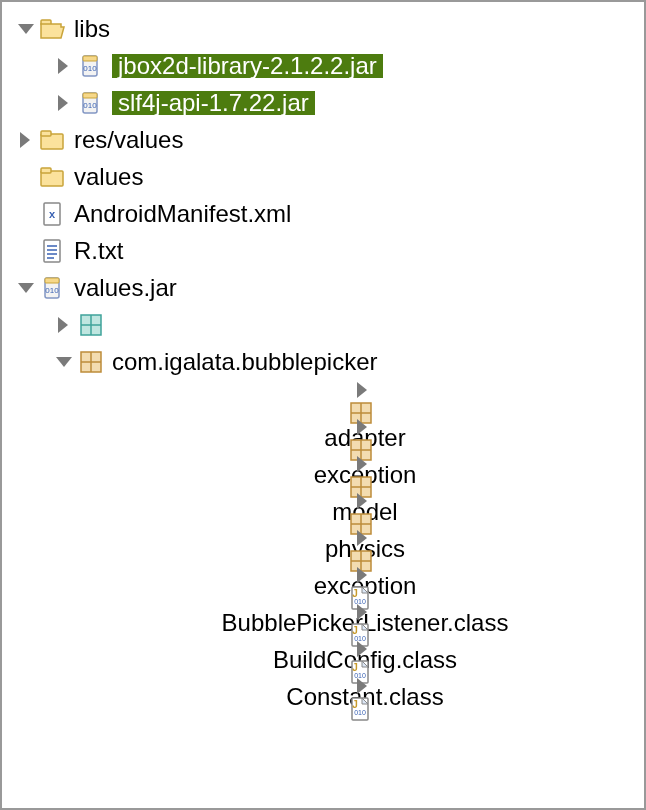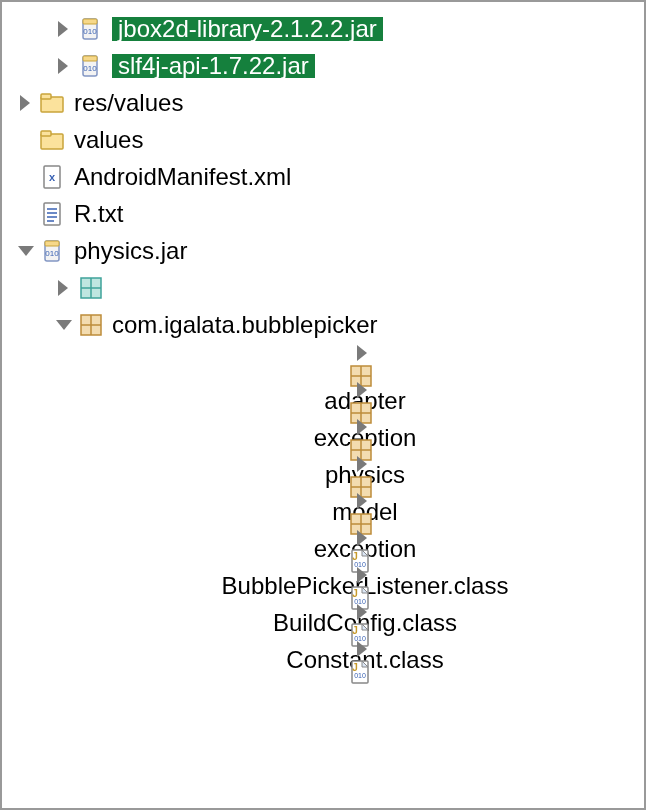--- a/index.html
+++ b/index.html
@@ -41,31 +41,44 @@
     width: 26px; height: 26px;
     flex-shrink: 0;
     margin-right: 8px;
     display: flex; align-items: center; justify-content: center;
   }
   .icon svg { display: block; }
   .label {
     line-height: 1;
   }
   .label.selected {
-    background: #15803d;
+    background: #4d7c0f;
     color: #fff;
     padding: 0 6px;
     border-radius: 0;
   }
 </style>
 </head>
 <body>
 
 <div class="panel">
   <div id="tree-root">
+      <div class="row indent-0">
+        <span class="arrow">
+          <svg width="20" height="20" viewBox="0 0 20 20">
+            <use xlink:href="#arr-down"></use>
+          </svg>
+        </span>
+        <span class="icon">
+          <svg width="26" height="26" viewBox="0 0 26 26">
+            <use xlink:href="#ico-folder-open"></use>
+          </svg>
+        </span>
+        <span class="label">libs</span>
+      </div>
       <div class="row indent-1">
         <span class="arrow">
           <svg width="20" height="20" viewBox="0 0 20 20">
             <use xlink:href="#arr-right"></use>
           </svg>
         </span>
         <span class="icon">
           <svg width="26" height="26" viewBox="0 0 26 26">
             <use xlink:href="#ico-jar"></use>
           </svg>
@@ -129,21 +142,21 @@
         <span class="arrow">
           <svg width="20" height="20" viewBox="0 0 20 20">
             <use xlink:href="#arr-down"></use>
           </svg>
         </span>
         <span class="icon">
           <svg width="26" height="26" viewBox="0 0 26 26">
             <use xlink:href="#ico-jar"></use>
           </svg>
         </span>
-        <span class="label">physics.jar</span>
+        <span class="label">values.jar</span>
       </div>
       <div class="row indent-1">
         <span class="arrow">
           <svg width="20" height="20" viewBox="0 0 20 20">
             <use xlink:href="#arr-right"></use>
           </svg>
         </span>
         <span class="icon">
           <svg width="26" height="26" viewBox="0 0 26 26">
             <use xlink:href="#ico-package-root"></use>
@@ -193,34 +206,34 @@
         <span class="arrow">
           <svg width="20" height="20" viewBox="0 0 20 20">
             <use xlink:href="#arr-right"></use>
           </svg>
         </span>
         <span class="icon">
           <svg width="26" height="26" viewBox="0 0 26 26">
             <use xlink:href="#ico-package"></use>
           </svg>
         </span>
+        <span class="label">model</span>
+      </div>
+      <div class="row indent-2">
+        <span class="arrow">
+          <svg width="20" height="20" viewBox="0 0 20 20">
+            <use xlink:href="#arr-right"></use>
+          </svg>
+        </span>
+        <span class="icon">
+          <svg width="26" height="26" viewBox="0 0 26 26">
+            <use xlink:href="#ico-package"></use>
+          </svg>
+        </span>
         <span class="label">physics</span>
-      </div>
-      <div class="row indent-2">
-        <span class="arrow">
-          <svg width="20" height="20" viewBox="0 0 20 20">
-            <use xlink:href="#arr-right"></use>
-          </svg>
-        </span>
-        <span class="icon">
-          <svg width="26" height="26" viewBox="0 0 26 26">
-            <use xlink:href="#ico-package"></use>
-          </svg>
-        </span>
-        <span class="label">model</span>
       </div>
       <div class="row indent-2">
         <span class="arrow">
           <svg width="20" height="20" viewBox="0 0 20 20">
             <use xlink:href="#arr-right"></use>
           </svg>
         </span>
         <span class="icon">
           <svg width="26" height="26" viewBox="0 0 26 26">
             <use xlink:href="#ico-package"></use>

